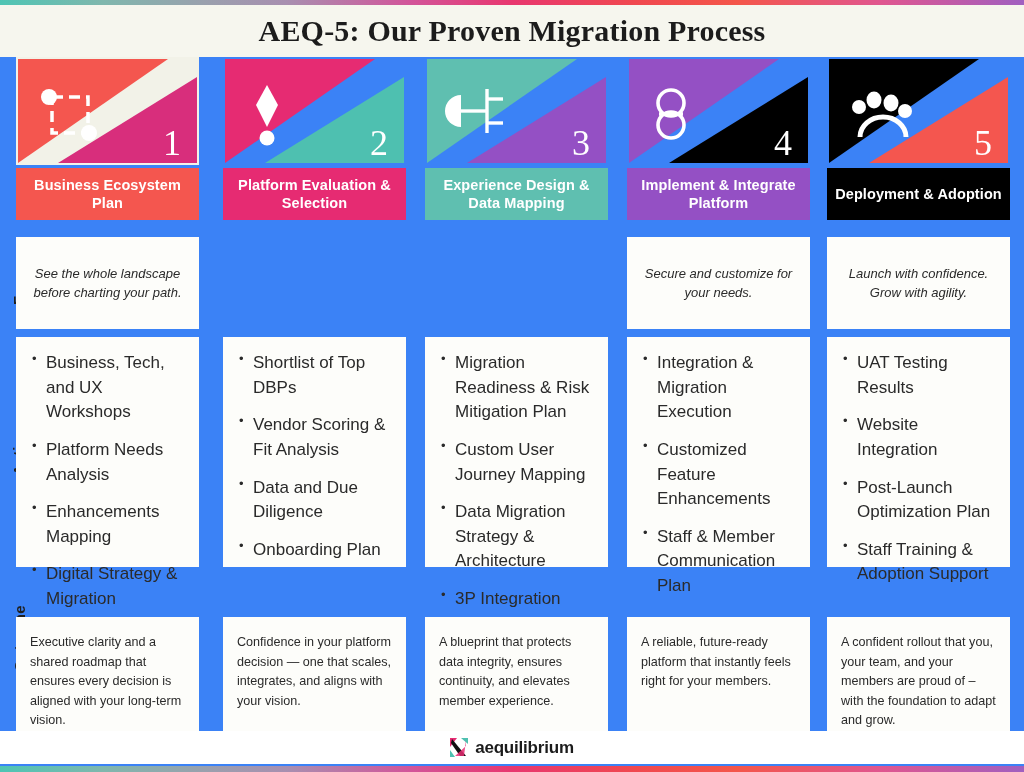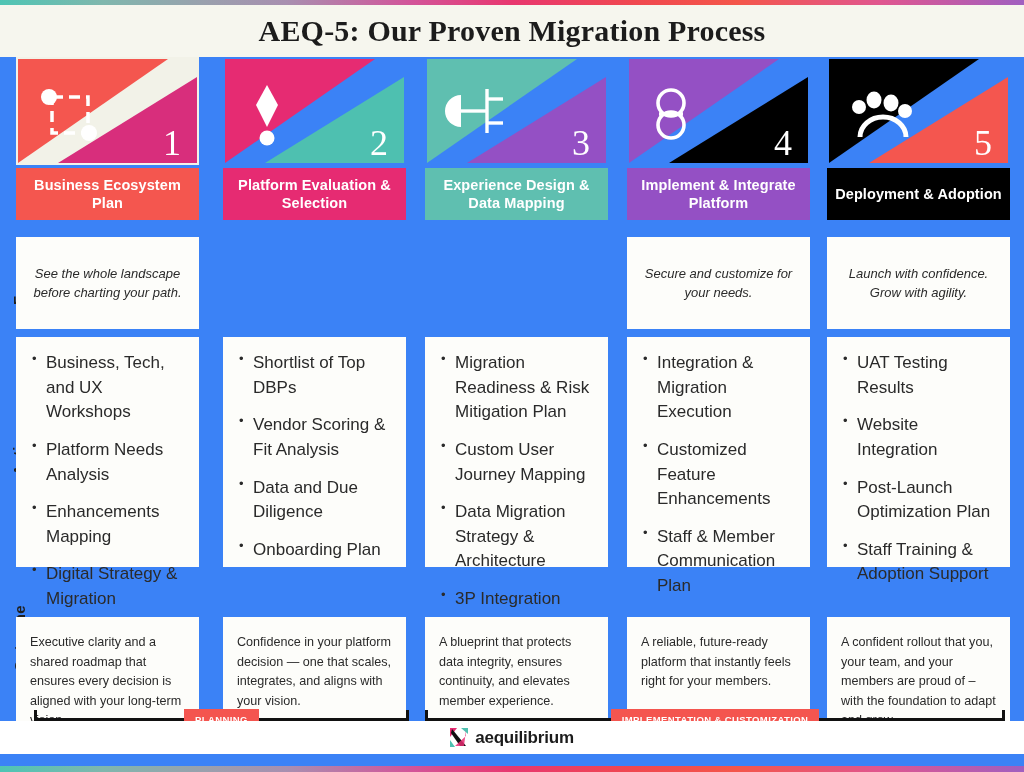--- a/index.html
+++ b/index.html
@@ -178,21 +178,21 @@
     color: #ffffff;
     font-size: 9.5px;
     font-weight: bold;
     letter-spacing: 0.4px;
     padding: 5px 11px;
     white-space: nowrap;
   }
 
   
   .footer {
-    position: absolute; left: 0; bottom: 18px; width: 1024px; height: 33px;
+    position: absolute; left: 0; bottom: 8px; width: 1024px; height: 33px;
     background: #ffffff;
     display: flex; align-items: center; justify-content: center;
     gap: 7px;
   }
   .logo-mark { width: 18px; height: 19px; display: block; }
   .logo-text {
     font-size: 17px;
     font-weight: bold;
     color: #1b1b1b;
     letter-spacing: -0.2px;
@@ -366,36 +366,20 @@
           <li>Staff Training &amp; Adoption Support</li>
         </ul>
       </div>
       <div class="cell cell-outcome">
         <p>A confident rollout that you, your team, and your members are proud of – with the foundation to adapt and grow.</p>
       </div>
     </div>
 
   </div>
 
-  <div class="phases">
-    <div class="phase ph-planning">
-      <div class="endcap"></div>
-      <div class="line"></div>
-      <div class="badge">PLANNING</div>
-      <div class="line"></div>
-      <div class="endcap"></div>
-    </div>
-    <div class="phase ph-impl">
-      <div class="endcap"></div>
-      <div class="line"></div>
-      <div class="badge">IMPLEMENTATION &amp; CUSTOMIZATION</div>
-      <div class="line"></div>
-      <div class="endcap"></div>
-    </div>
-  </div>
 
   <div class="footer">
     <svg class="logo-mark" viewBox="0 0 18 19">
       <polygon points="0,0 7,0 0,9" fill="#e62b72"></polygon>
       <polygon points="11,0 18,0 18,6" fill="#4ec0b0"></polygon>
       <polygon points="2,1 16,18 10,18 1,5" fill="#111111"></polygon>
       <polygon points="16,2 16,8 5,18 14,18" fill="#e62b72" opacity="0.85"></polygon>
       <polygon points="0,12 5,19 0,19" fill="#4ec0b0"></polygon>
     </svg>
     <span class="logo-text">aequilibrium</span>

